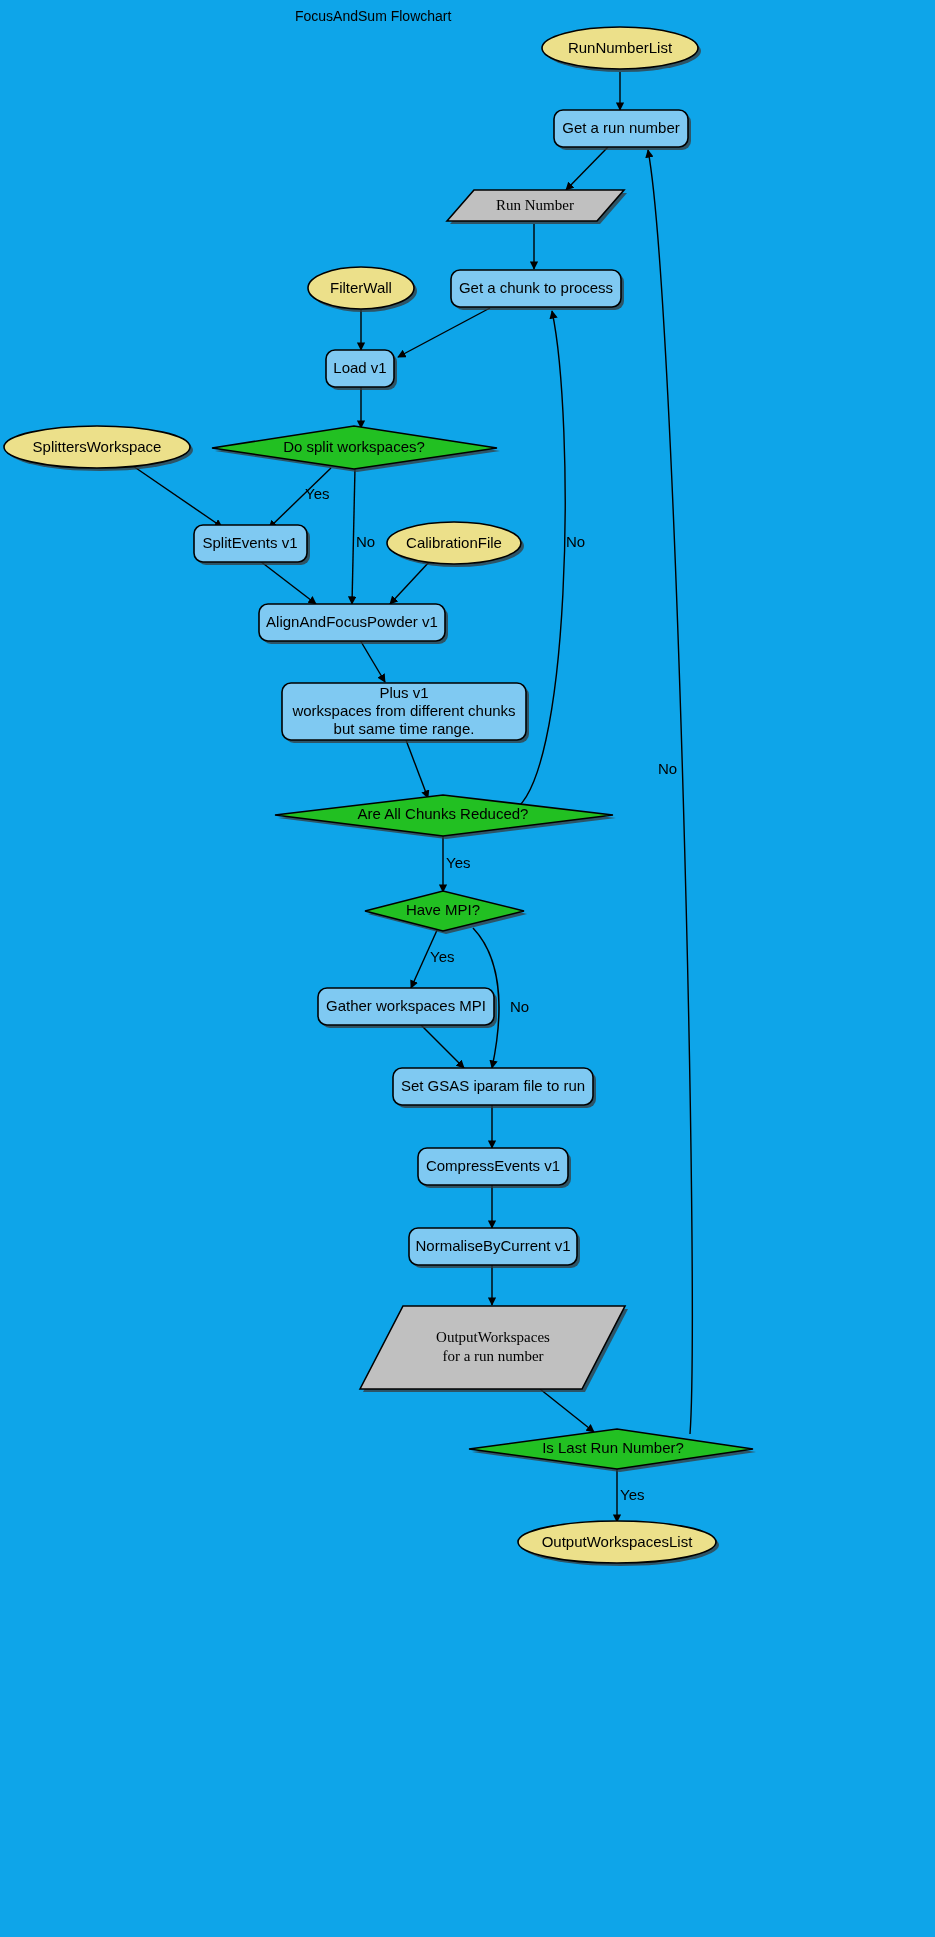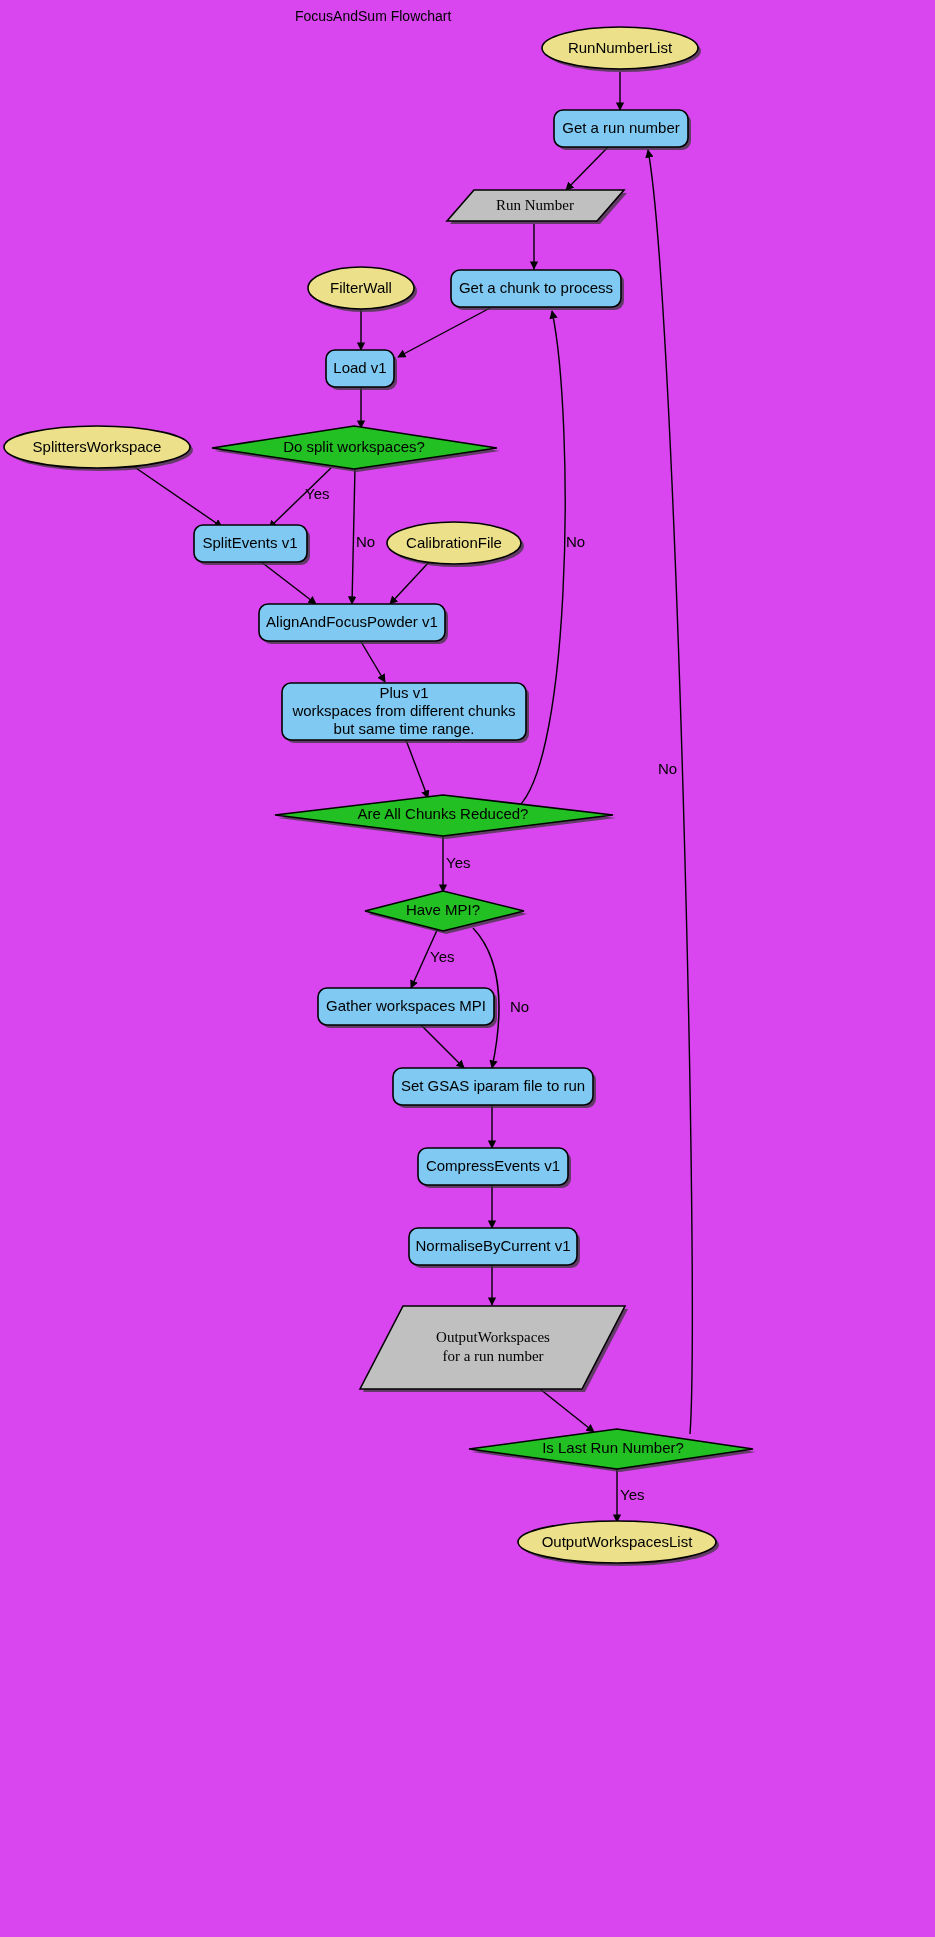--- a/index.html
+++ b/index.html
@@ -1,17 +1,17 @@
 <!DOCTYPE html>
 <html><head>
 <meta charset="utf-8">
 <style>
   html,body{margin:0;padding:0;background:#ffffff;}
   body{font-family:"Liberation Sans",sans-serif;}
-  #stage{position:relative;width:935px;height:1937px;background:#d946ef;overflow:hidden;}
+  #stage{position:relative;width:935px;height:1937px;background:#0ea5e9;overflow:hidden;}
   svg{display:block;}
   .node-label{font-family:"Liberation Sans",sans-serif;font-size:15px;fill:#000;text-anchor:middle;dominant-baseline:middle;}
   .node-label-serif{font-family:"Liberation Serif",serif;font-size:15px;fill:#000;text-anchor:middle;dominant-baseline:middle;}
   .edge-label{font-family:"Liberation Sans",sans-serif;font-size:15px;fill:#000;text-anchor:start;dominant-baseline:middle;}
   .title-label{font-family:"Liberation Sans",sans-serif;font-size:14px;fill:#000;text-anchor:start;dominant-baseline:middle;}
   .edge-line{fill:none;stroke:#000;stroke-width:1.4;}
   .shape{stroke:#000;stroke-width:1.6;}
   .shadow{fill:#3a3a3a;opacity:0.75;}
 </style>
 </head>

